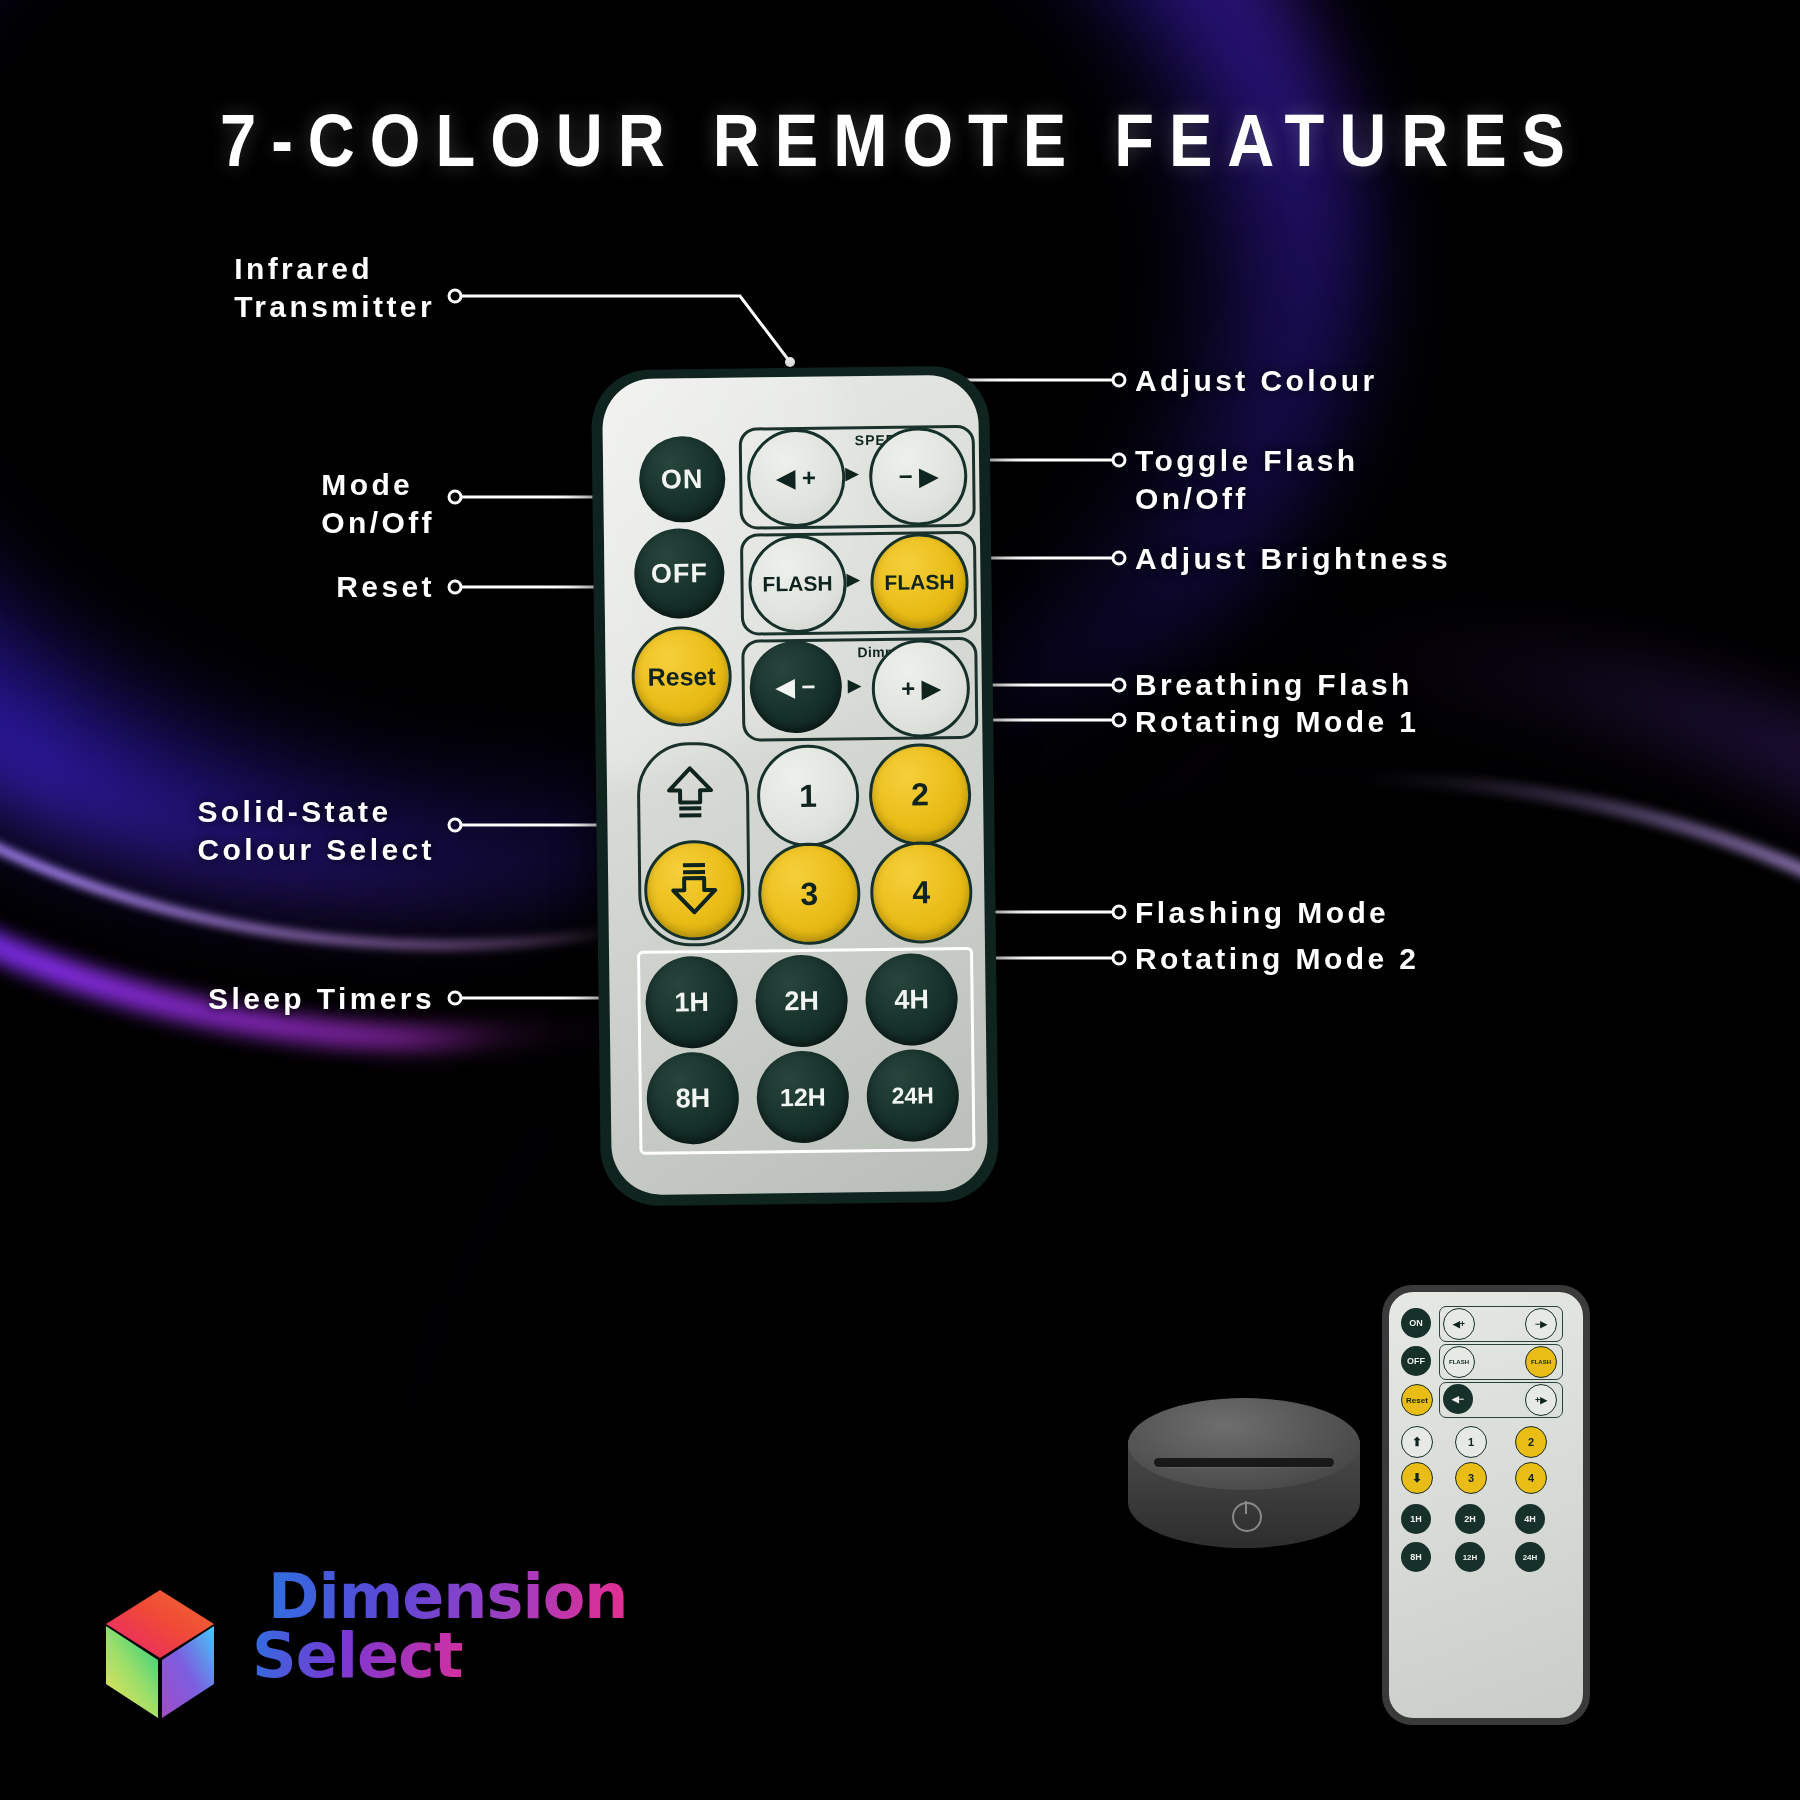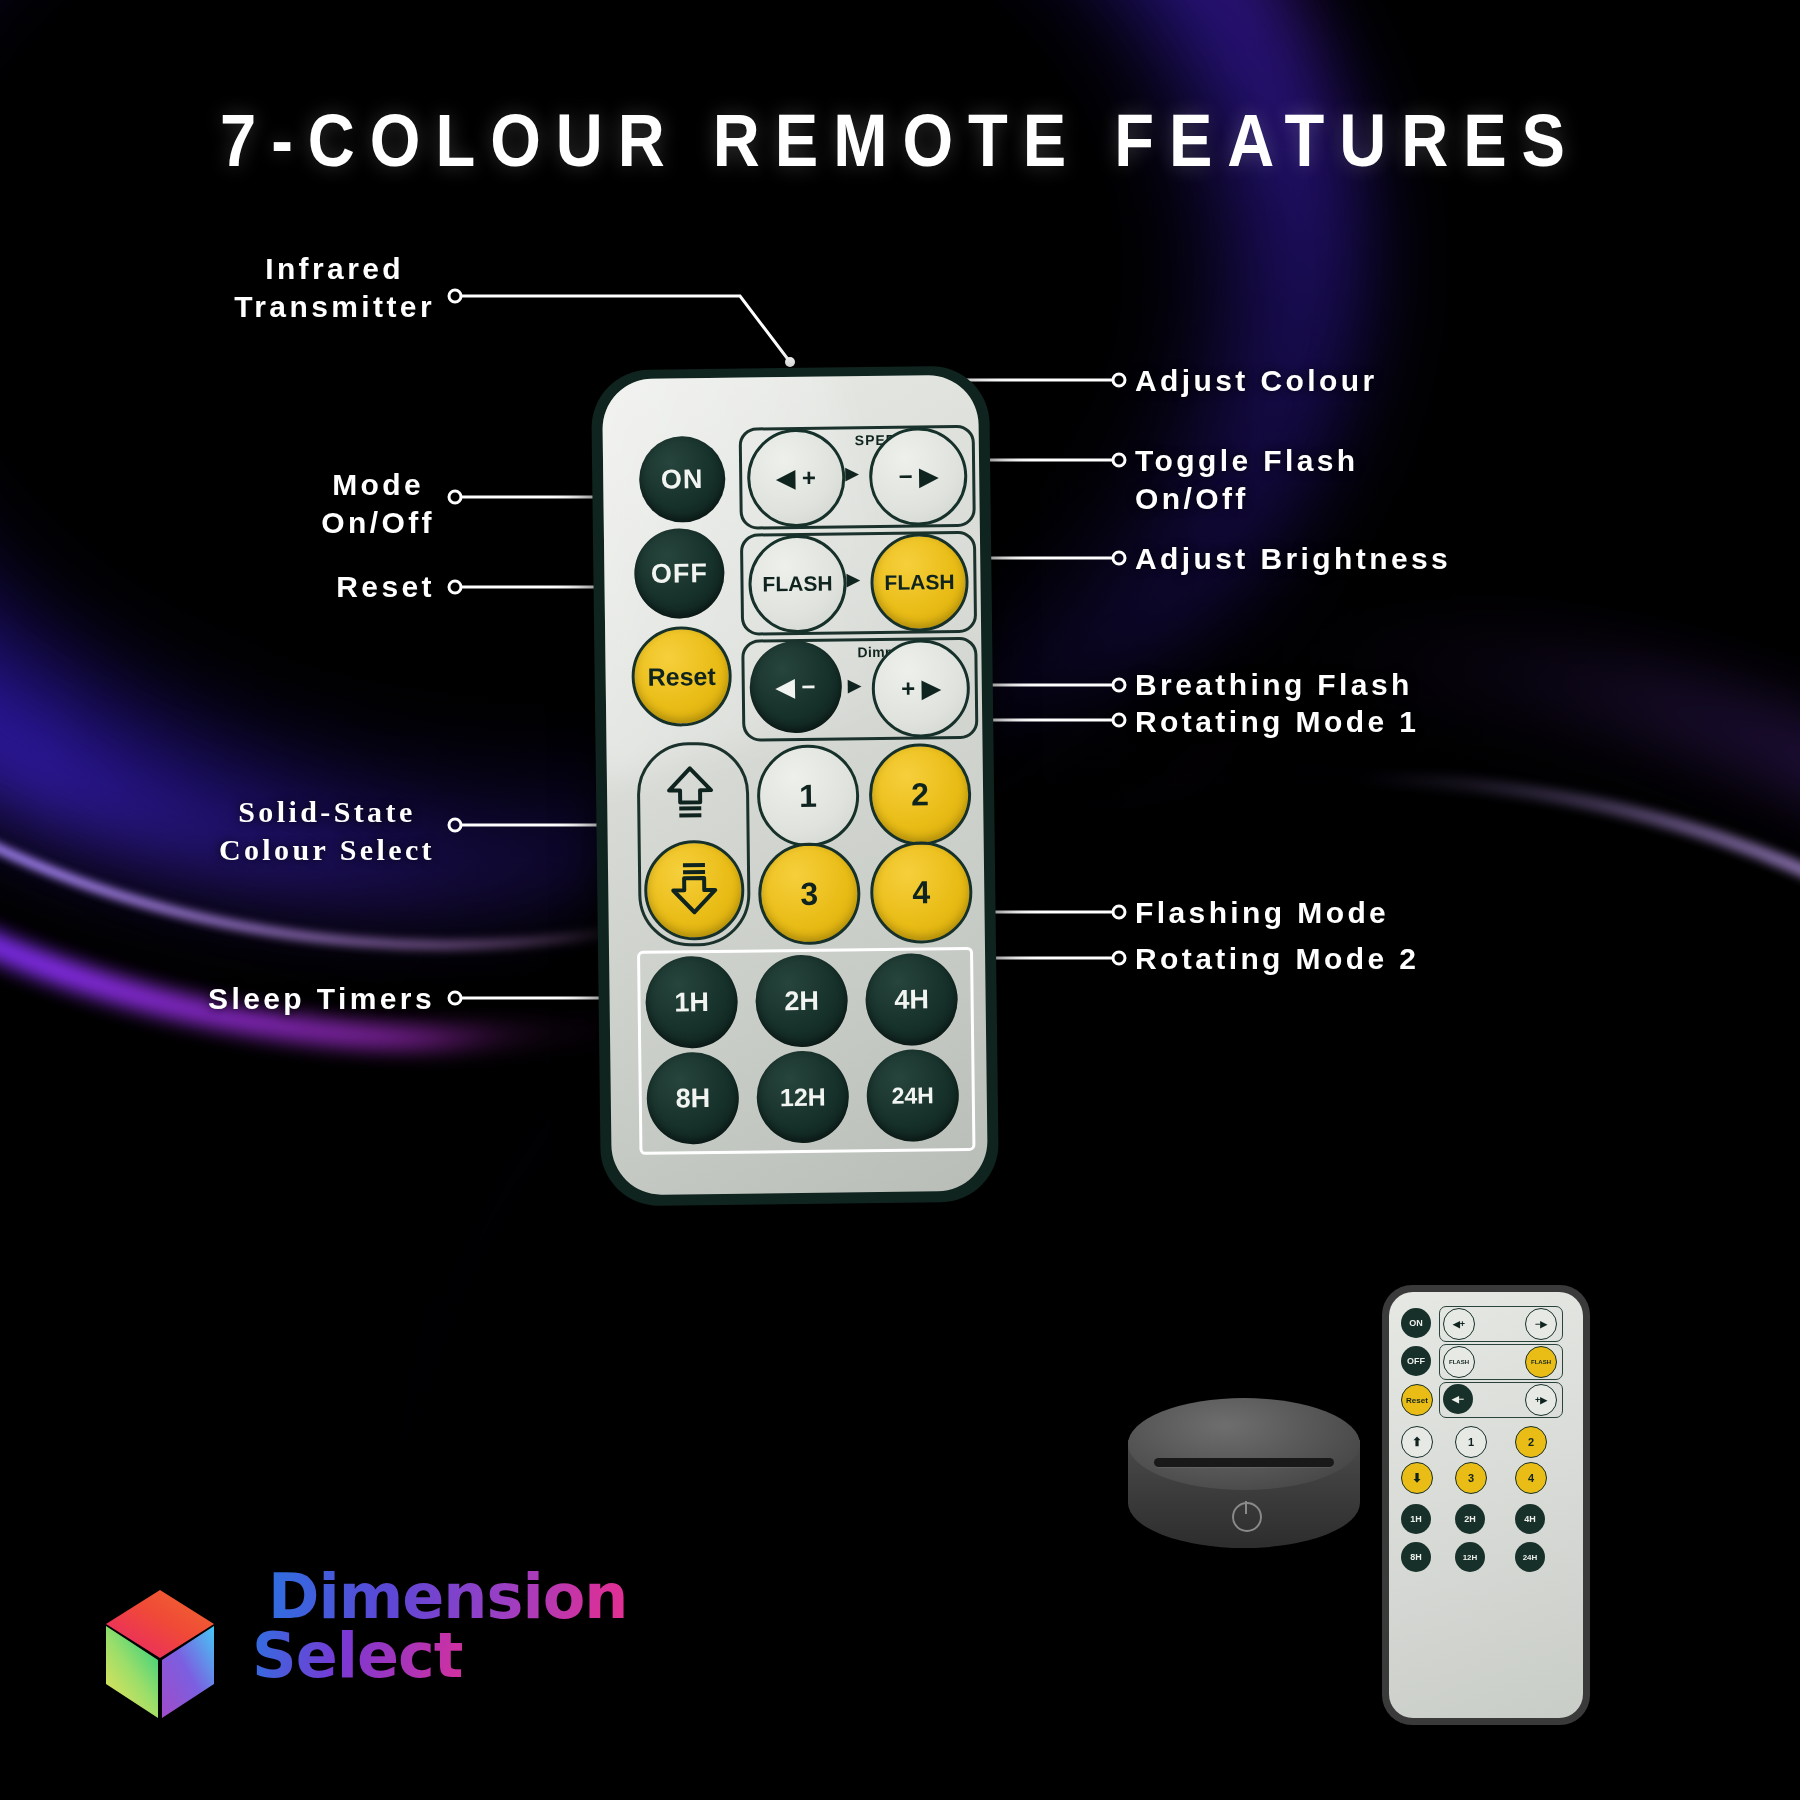--- a/index.html
+++ b/index.html
@@ -58,21 +58,21 @@
   
   .title{position:absolute;left:0;right:0;top:98px;text-align:center;color:#fff;
     font-size:74px;font-weight:700;letter-spacing:17px;
     font-family:"Liberation Sans Narrow","Liberation Sans",sans-serif;
     transform:scaleX(.88);transform-origin:50% 50%;white-space:nowrap;
     text-shadow:0 0 22px rgba(255,255,255,.22);}
 
   
   .lbl{position:absolute;color:#fff;font-size:30px;font-weight:700;letter-spacing:3.4px;
     line-height:1.26;white-space:pre-line;text-shadow:0 0 10px rgba(0,0,0,.85);}
-  .lbl.left{text-align:center;}
+  .lbl.left{text-align:left;}
   .lbl.right{text-align:left;}
 
   
   .wires{position:absolute;inset:0;pointer-events:none;}
 
   
   #remote{position:absolute;left:596px;top:368px;width:398px;height:836px;
     border-radius:58px;background:#10241f;
     box-shadow:0 14px 42px rgba(0,0,0,.75);
     transform:rotate(-0.7deg);}
@@ -212,21 +212,21 @@
       <circle cx="920" cy="455" r="5"></circle>
       <circle cx="918" cy="560" r="5"></circle>
     </g>
   </svg>
 
   <div class="lbl left" style="right:1365px;top:250px;">Infrared
 Transmitter</div>
   <div class="lbl left" style="right:1365px;top:466px;">Mode
 On/Off</div>
   <div class="lbl left" style="right:1365px;top:568px;">Reset</div>
-  <div class="lbl left" style="right:1365px;top:793px;font-family:Liberation Serif, serif;">Solid-State
+  <div class="lbl left" style="right:1365px;top:793px;">Solid-State
 Colour Select</div>
   <div class="lbl left" style="right:1365px;top:980px;">Sleep Timers</div>
 
   <div class="lbl right" style="left:1135px;top:362px;">Adjust Colour</div>
   <div class="lbl right" style="left:1135px;top:442px;">Toggle Flash
 On/Off</div>
   <div class="lbl right" style="left:1135px;top:540px;">Adjust Brightness</div>
   <div class="lbl right" style="left:1135px;top:666px;">Breathing Flash</div>
   <div class="lbl right" style="left:1135px;top:703px;">Rotating Mode 1</div>
   <div class="lbl right" style="left:1135px;top:894px;">Flashing Mode</div>

